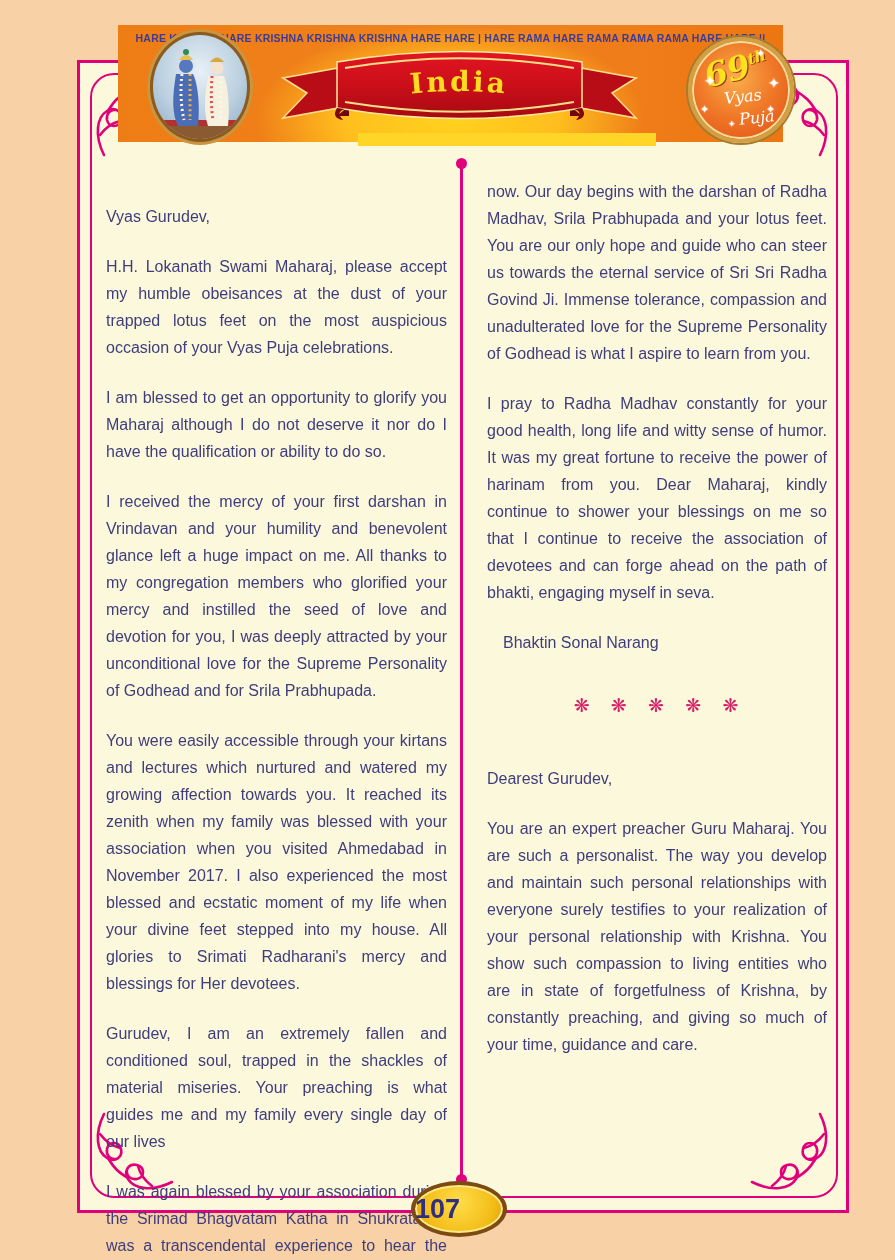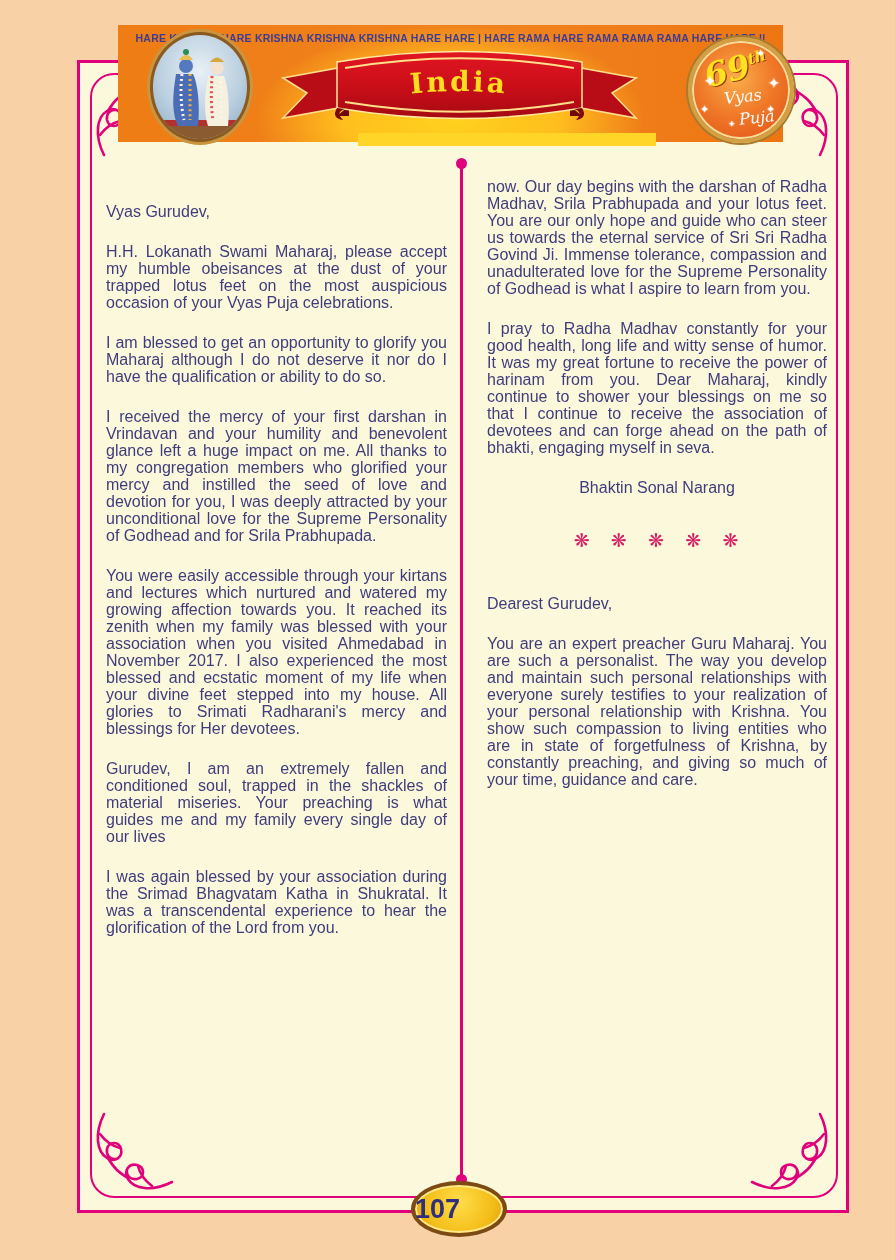--- a/index.html
+++ b/index.html
@@ -62,26 +62,26 @@
   .sp1{left:64px;top:6px;}  .sp2{left:12px;top:32px;font-size:14px;} .sp3{left:76px;top:34px;font-size:14px;}
   .sp4{left:8px;top:62px;}  .sp5{left:74px;top:62px;} .sp6{left:36px;top:78px;font-size:9px;}
 
   
   .divider-line { position:absolute; left:460px; top:166px; width:3px; height:1012px; background:#E1007B; z-index:3; }
   .divider-dot { position:absolute; width:11px; height:11px; border-radius:50%; background:#E1007B; z-index:3; }
   .dot-top { left:456px; top:158px; }
   .dot-bottom { left:456px; top:1174px; }
 
   
-  .col { position:absolute; z-index:3; color:#3F3D7C; font-size:16px; line-height:17px; }
+  .col { position:absolute; z-index:3; color:#3F3D7C; font-size:16px; line-height:27px; }
   .col-left  { left:106px; top:203px; width:341px; }
   .col-right { left:487px; top:178px; width:340px; }
   .col p { margin:0 0 23px; text-align:justify; }
   .col p.single { text-align:left; }
-  .sig p { margin:1px; text-align:center; }
+  .sig p { margin:16px; text-align:left; }
   .separator {
     text-align:center; color:#D42067; font-size:19px; letter-spacing:2px; word-spacing:12px;
     margin:36px 0 46px;
   }
 
   
   .pagenum {
     position:absolute; left:411px; top:1181px; width:88px; height:48px; border-radius:50%; z-index:8;
     background:radial-gradient(circle at 50% 35%, #FFDD4A, #F3BC16 65%, #D79712);
     border:4px solid #7C4A14; box-shadow:inset 0 0 0 2px #FFE88A;

